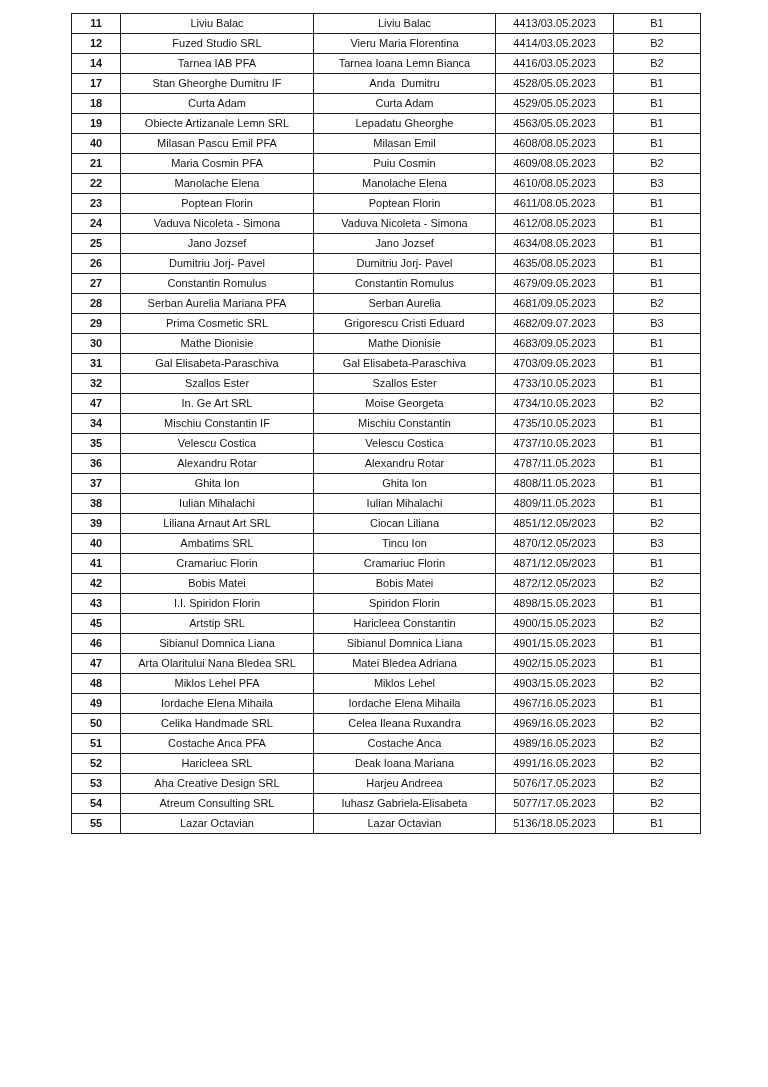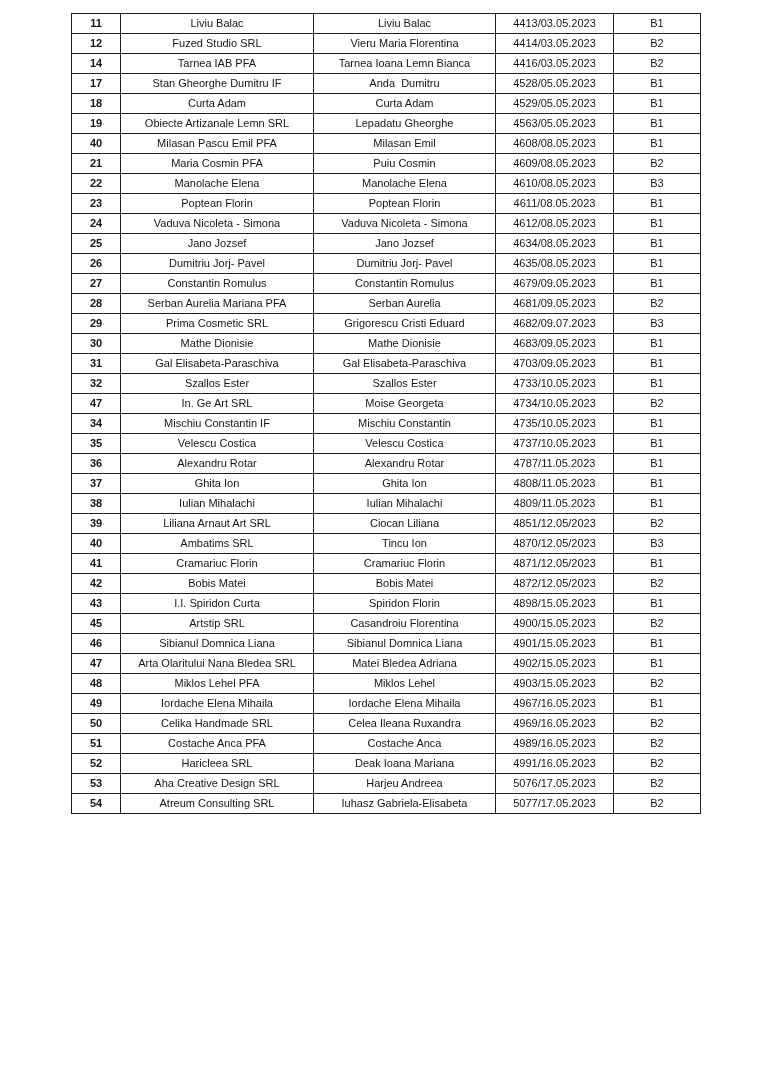--- a/index.html
+++ b/index.html
@@ -250,29 +250,29 @@
         </tr>
         <tr>
           <td class="num">42</td>
           <td>Bobis Matei</td>
           <td>Bobis Matei</td>
           <td>4872/12.05/2023</td>
           <td>B2</td>
         </tr>
         <tr>
           <td class="num">43</td>
-          <td>I.I. Spiridon Curta</td>
+          <td>I.I. Spiridon Florin</td>
           <td>Spiridon Florin</td>
           <td>4898/15.05.2023</td>
           <td>B1</td>
         </tr>
         <tr>
           <td class="num">45</td>
           <td>Artstip SRL</td>
-          <td>Casandroiu Florentina</td>
+          <td>Haricleea Constantin</td>
           <td>4900/15.05.2023</td>
           <td>B2</td>
         </tr>
         <tr>
           <td class="num">46</td>
           <td>Sibianul Domnica Liana</td>
           <td>Sibianul Domnica Liana</td>
           <td>4901/15.05.2023</td>
           <td>B1</td>
         </tr>
@@ -324,16 +324,23 @@
           <td>Harjeu Andreea</td>
           <td>5076/17.05.2023</td>
           <td>B2</td>
         </tr>
         <tr>
           <td class="num">54</td>
           <td>Atreum Consulting SRL</td>
           <td>Iuhasz Gabriela-Elisabeta</td>
           <td>5077/17.05.2023</td>
           <td>B2</td>
+        </tr>
+        <tr>
+          <td class="num">55</td>
+          <td>Lazar Octavian</td>
+          <td>Lazar Octavian</td>
+          <td>5136/18.05.2023</td>
+          <td>B1</td>
         </tr>
       </tbody>
   </table>
 </div>
 
 </body></html>

